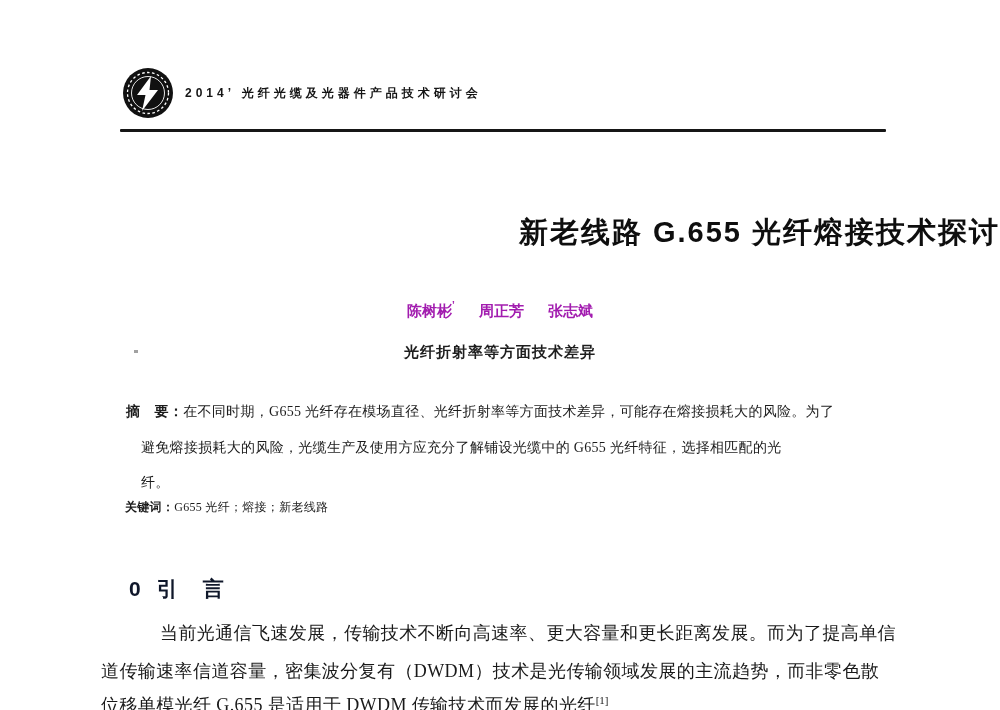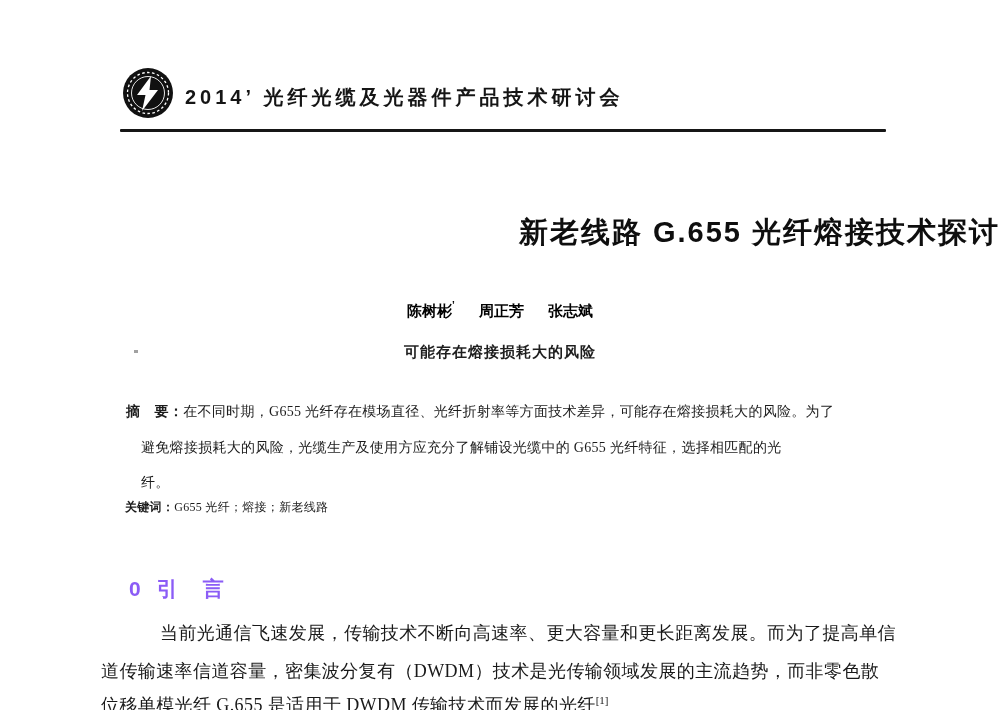--- a/index.html
+++ b/index.html
@@ -13,36 +13,36 @@
     color: #1b1b1b;
   }
   .abs { position: absolute; white-space: nowrap; line-height: 1; }
   .sans { font-family: "Liberation Sans", "DejaVu Sans", sans-serif; }
   .serif { font-family: "Liberation Serif", "DejaVu Serif", serif; }
 
   .logo-wrap { left: 122px; top: 66px; width: 52px; height: 54px; }
 
   .conf-title {
     left: 185px; top: 87px;
-    font-size: 20px; font-weight: bold; letter-spacing: 4px; color: #151515;
+    font-size: 12px; font-weight: bold; letter-spacing: 4px; color: #151515;
   }
 
   .header-rule {
     left: 120px; top: 129px; width: 766px; height: 3px;
     background: #161616; border-radius: 1px;
   }
 
   .paper-title {
     left: 0; right: 0; top: 218px; text-align: right;
     font-size: 29px; font-weight: bold; letter-spacing: 2px; color: #0e0e0e;
   }
 
   .authors-line {
     left: 0; right: 0; top: 302px; text-align: center;
-    font-size: 15px; font-weight: bold; color: #000000;
+    font-size: 15px; font-weight: bold; color: #a21caf;
   }
   .authors-line sup { font-size: 10px; font-weight: bold; position: relative; top: -1px; }
   .author-gap { display: inline-block; width: 24px; }
 
   .affiliation {
     left: 0; right: 0; top: 344px; text-align: center;
     font-size: 15px; font-weight: 600; letter-spacing: 1px; color: #1e1e1e;
   }
 
   .scan-speck {
@@ -50,21 +50,21 @@
     background: #8a8a8a; opacity: .8;
   }
 
   .abstract-line { font-size: 14px; color: #1c1c1c; letter-spacing: .3px; }
   .block-label { font-weight: bold; font-family: "Liberation Sans", "DejaVu Sans", sans-serif; }
   .abstract-l1 { left: 126px; top: 404px; }
   .abstract-l2 { left: 141px; top: 441px; }
   .abstract-l3 { left: 141px; top: 476px; }
   .keywords-line { left: 125px; top: 501px; font-size: 12px; color: #1c1c1c; letter-spacing: .3px; }
 
-  .section-heading { left: 129px; top: 578px; font-size: 21px; font-weight: bold; color: #8b5cf6; }
+  .section-heading { left: 129px; top: 578px; font-size: 21px; font-weight: bold; color: #0f172a; }
   .section-heading .sec-title { margin-left: 16px; letter-spacing: 2px; }
 
   .body-line { font-size: 18px; color: #191919; letter-spacing: .4px; }
   .body-l1 { left: 160px; top: 624px; }
   .body-l2 { left: 101px; top: 662px; }
   .body-l3 { left: 101px; top: 696px; }
   .ref-mark { font-size: 11px; position: relative; top: -7px; letter-spacing: 0; }
 </style>
 </head>
 <body>
@@ -85,21 +85,21 @@
   <div class="abs sans conf-title">2014’ 光纤光缆及光器件产品技术研讨会</div>
 
   <div class="abs header-rule"></div>
 
   <div class="abs sans paper-title">新老线路 G.655 光纤熔接技术探讨</div>
 
   <div class="abs sans authors-line">
     <span>陈树彬</span><sup>’</sup><span class="author-gap"></span><span>周正芳</span><span class="author-gap"></span><span>张志斌</span>
   </div>
 
-  <div class="abs sans affiliation">可能存在熔接损耗大的风险</div>
+  <div class="abs sans affiliation">光纤折射率等方面技术差异</div>
 
   <div class="abs scan-speck"></div>
 
   <div class="abs serif abstract-line abstract-l1">
     <span class="block-label">摘　要：</span><span>在不同时期，G655 光纤存在模场直径、光纤折射率等方面技术差异，可能存在熔接损耗大的风险。为了</span>
   </div>
   <div class="abs serif abstract-line abstract-l2">避免熔接损耗大的风险，光缆生产及使用方应充分了解铺设光缆中的 G655 光纤特征，选择相匹配的光</div>
   <div class="abs serif abstract-line abstract-l3">纤。</div>
 
   <div class="abs serif keywords-line">

